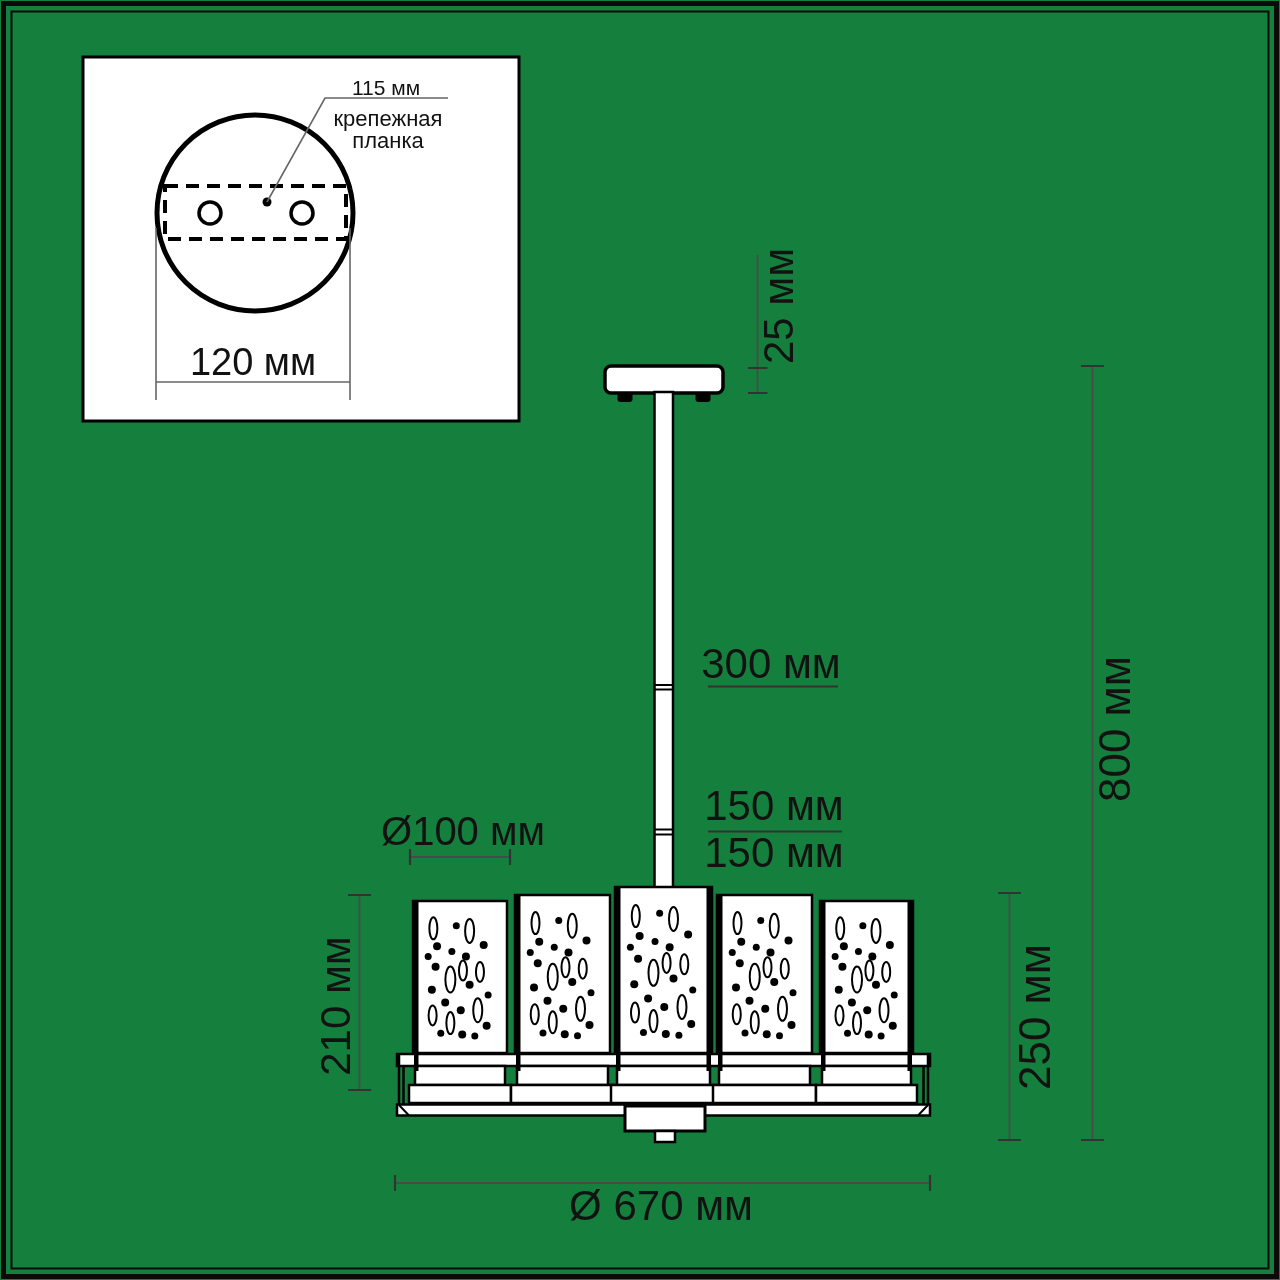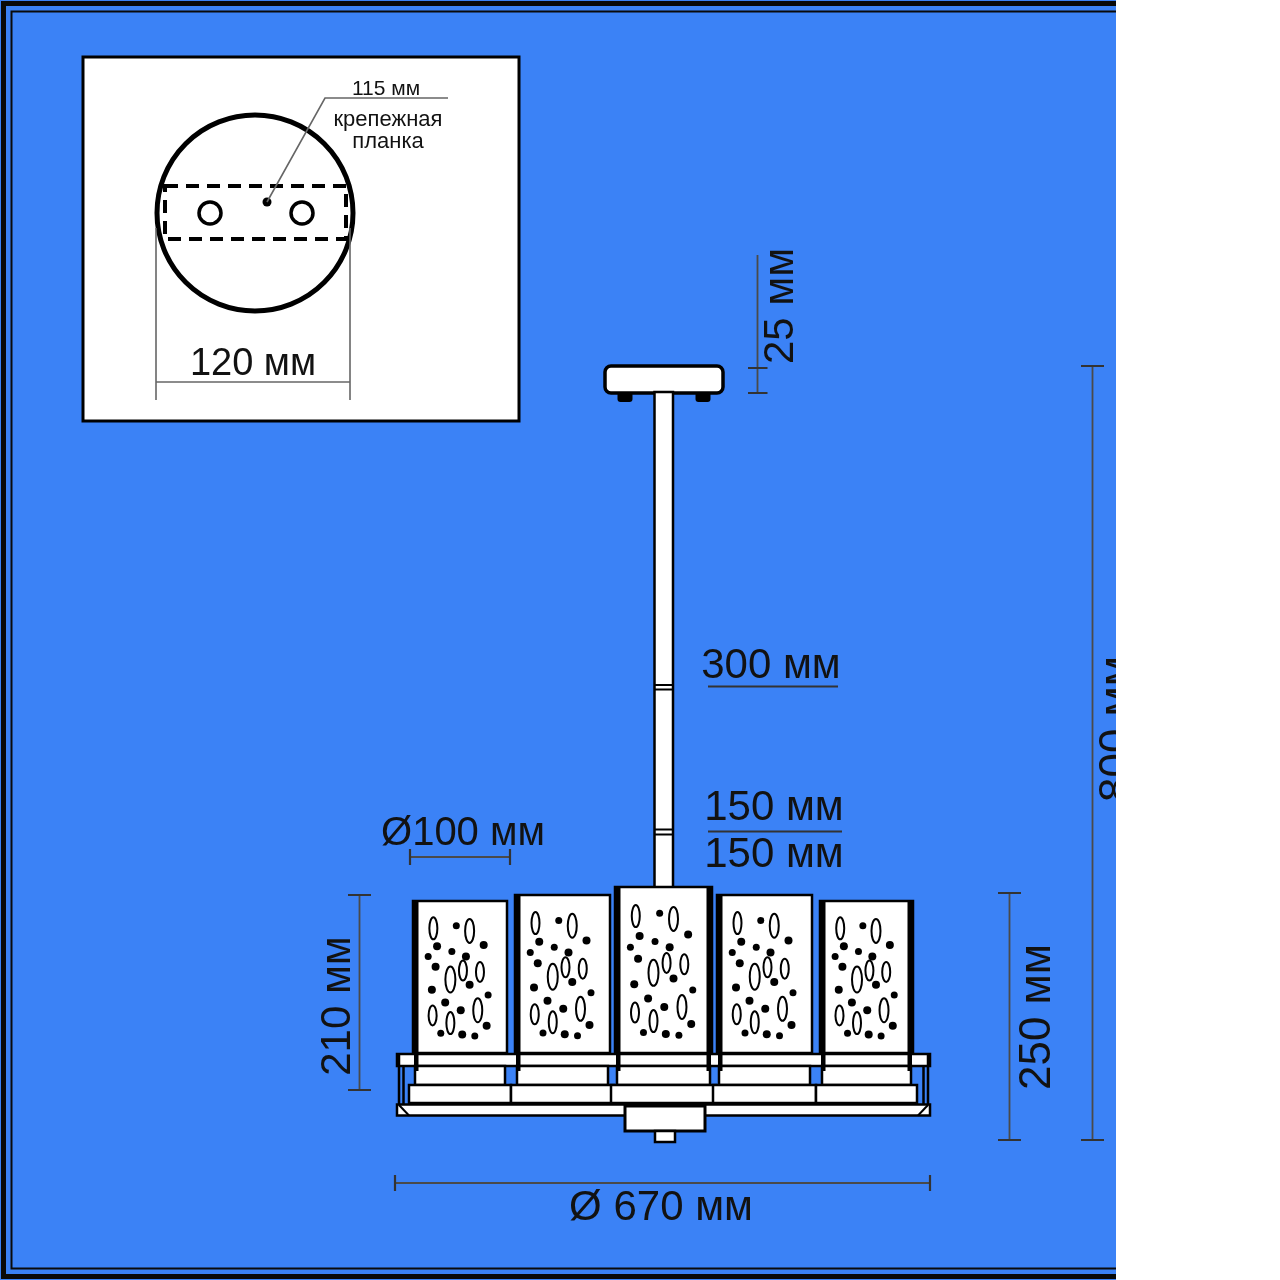--- a/index.html
+++ b/index.html
@@ -1,17 +1,17 @@
 <!DOCTYPE html>
 <html><head>
 <meta charset="utf-8">
 <style>
   html,body{margin:0;padding:0;background:#fff;}
-  .stage{position:relative;width:1092px;height:1280px;background:#3b82f6;overflow:hidden;
-         font-family:"Liberation Sans",sans-serif;padding-left:24px;}
+  .stage{position:relative;width:1280px;height:1280px;background:#15803d;overflow:hidden;
+         font-family:"Liberation Sans",sans-serif;}
   svg{position:absolute;left:0;top:0;}
   text{font-family:"Liberation Sans",sans-serif;fill:#121212;}
   .t42{font-size:42px;}
   .t44{font-size:44px;}
   .t40{font-size:40px;}
   .t38{font-size:38px;}
   .t22{font-size:22px;}
   .t21{font-size:21px;}
   .mid{text-anchor:middle;}
   .obj{fill:#ffffff;stroke:#000000;}

